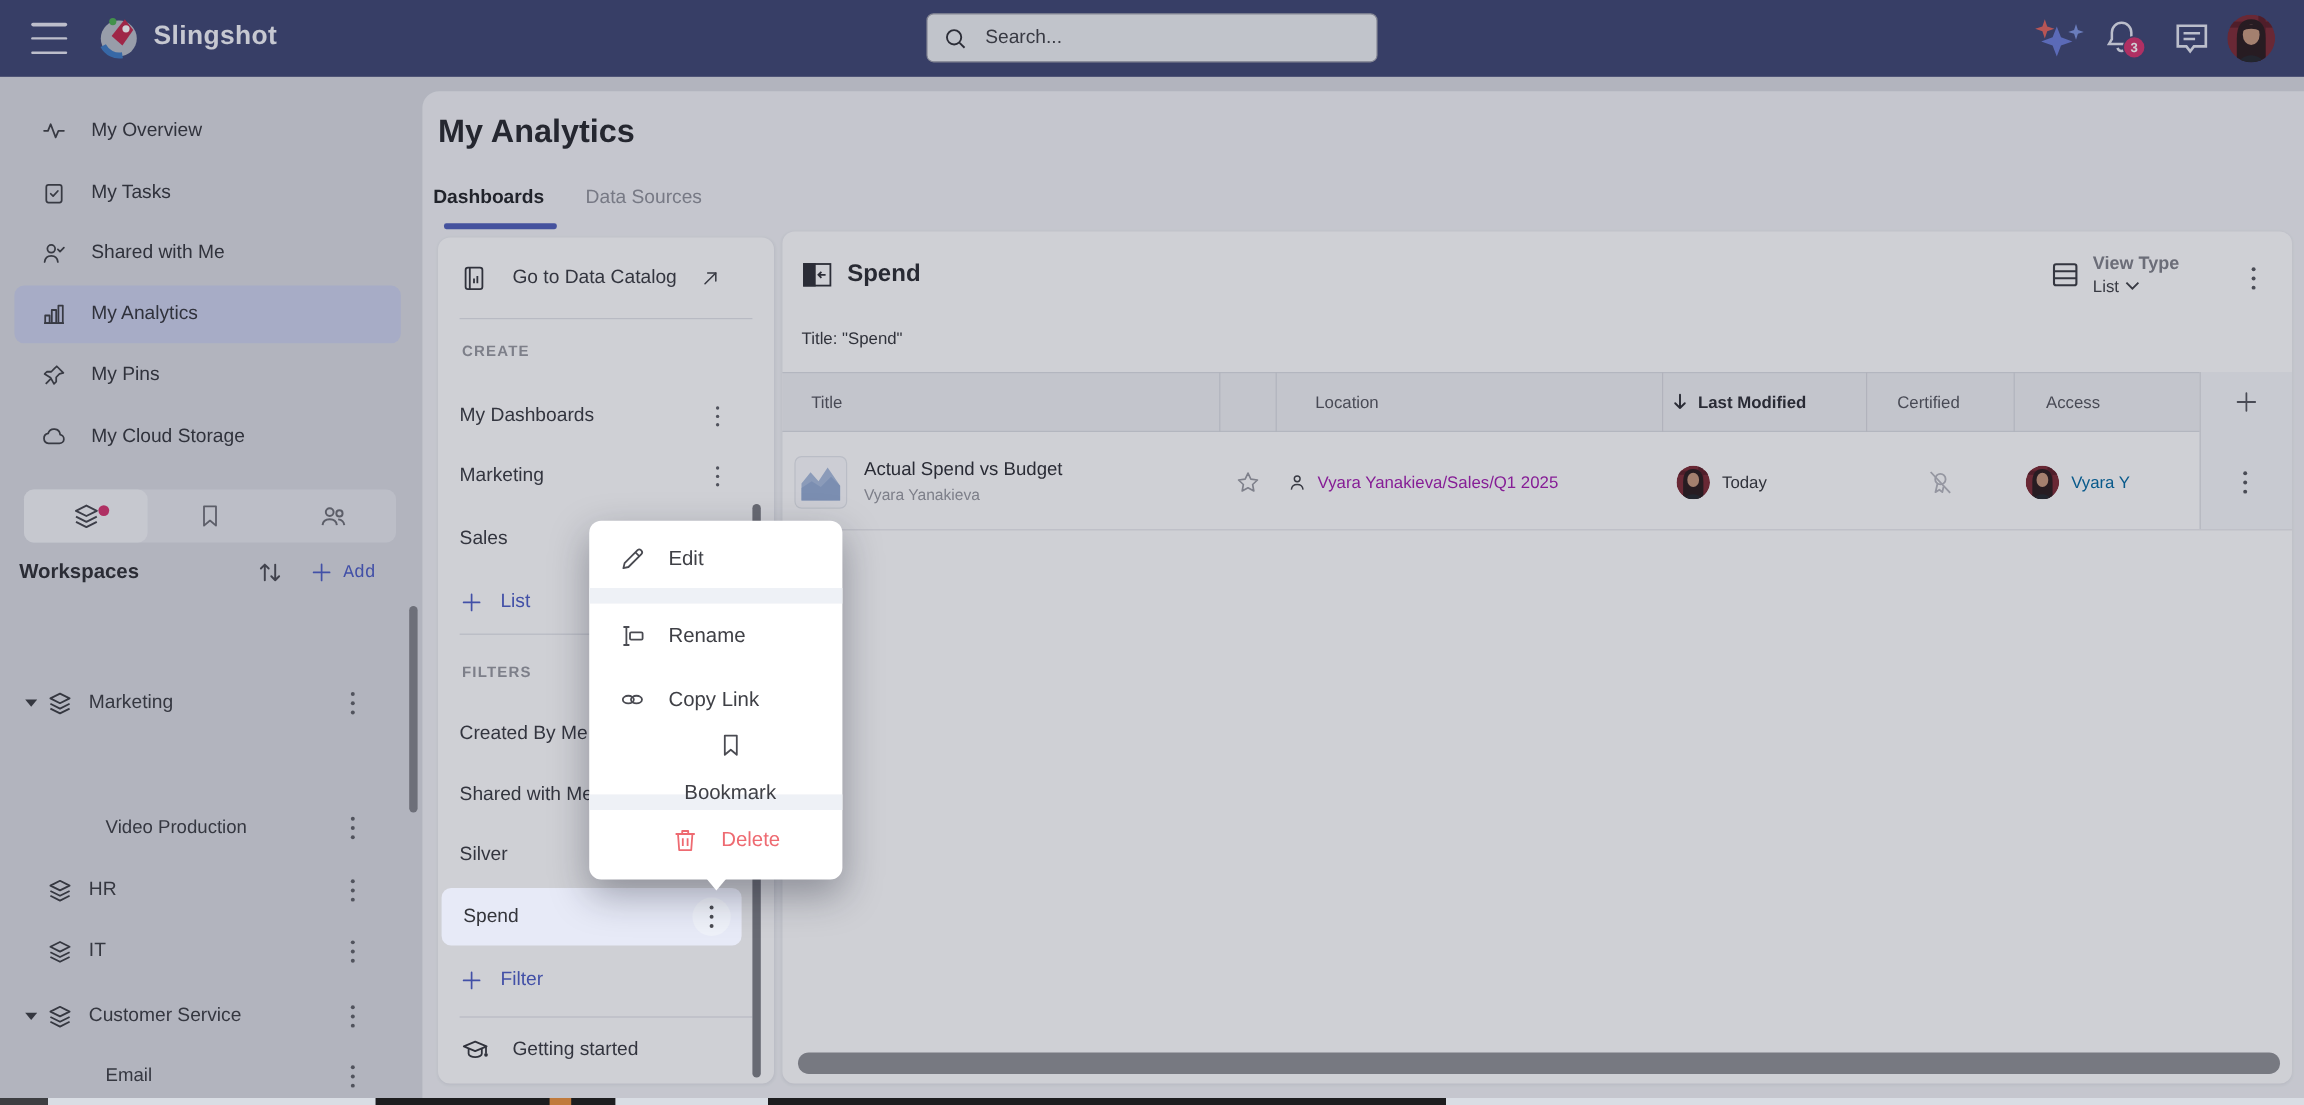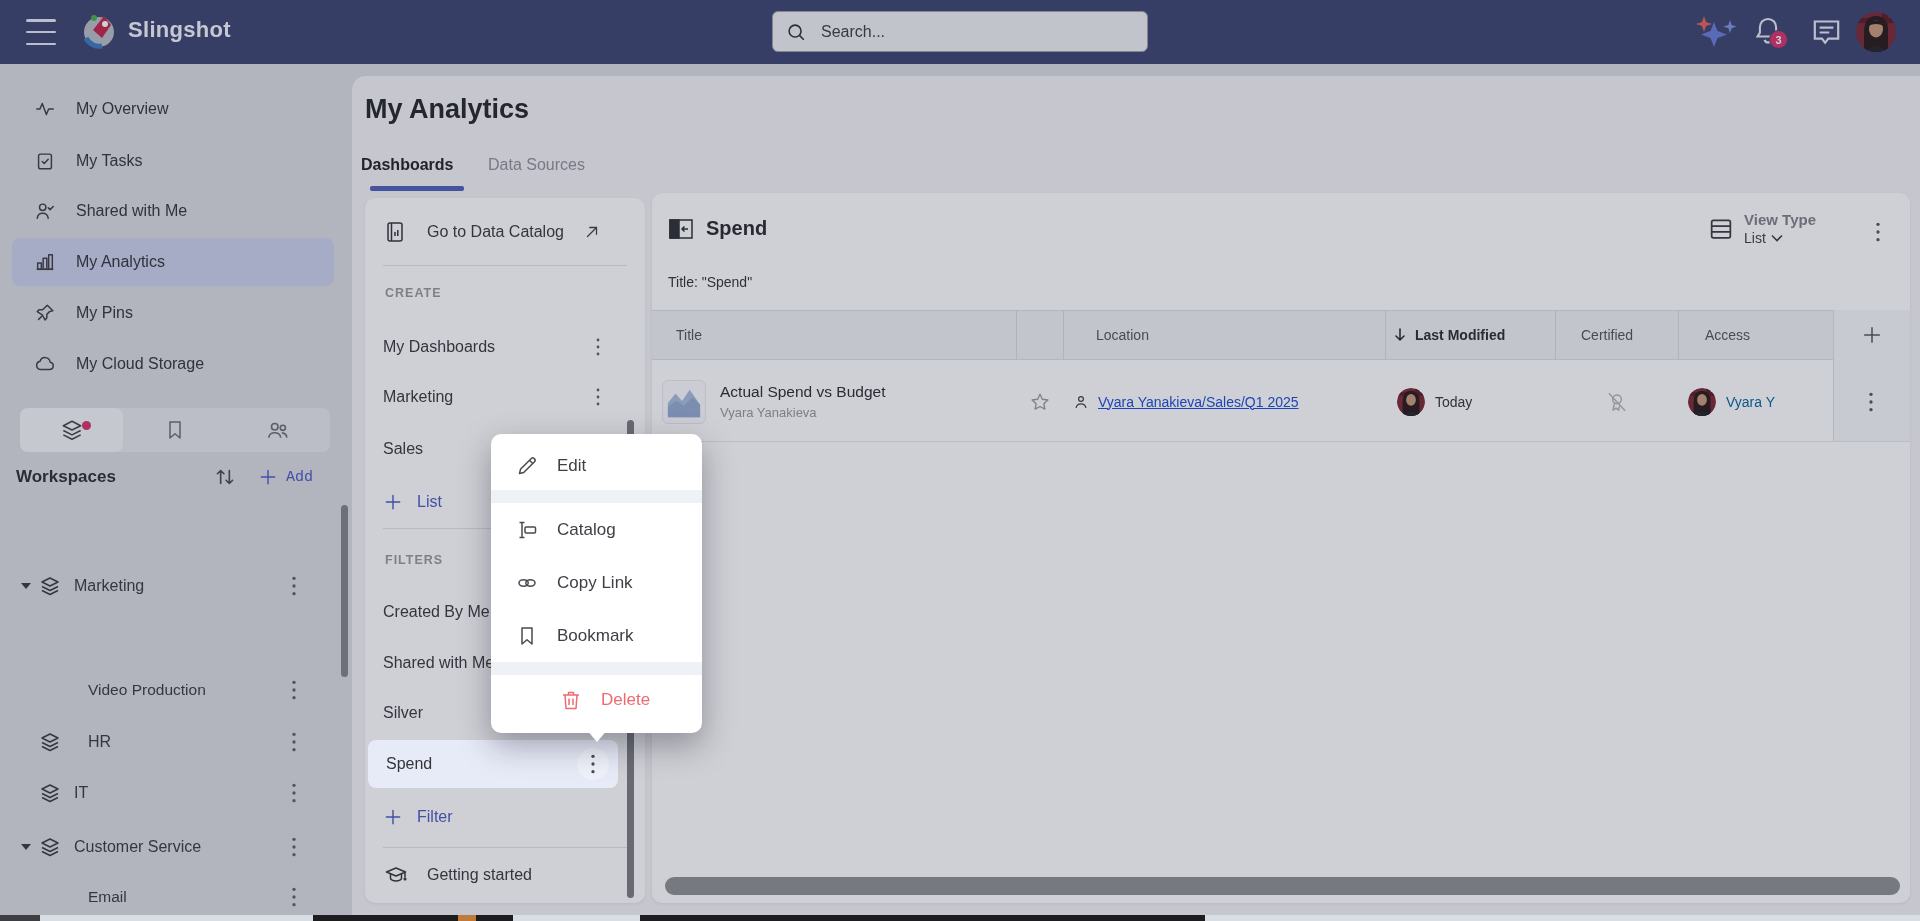--- a/index.html
+++ b/index.html
@@ -279,21 +279,21 @@
     </div>
 
     <div class="ws-row v-center" style="top:653px;">
       <span class="abs" style="left:38px;top:13px;">
           <svg width="24" height="24" viewBox="0 0 24 24" fill="none" stroke="#3b3c42" stroke-width="1.5" stroke-linejoin="round">
             <path d="M12 4l8 4-8 4-8-4z"></path>
             <path d="M4 12.5l8 4 8-4"></path>
             <path d="M4 16.5l8 4 8-4"></path>
           </svg>
         </span>
-      <span class="ws-label abs" style="left:74px;margin-left:14px;">HR</span>
+      <span class="ws-label abs" style="left:74px;">HR</span>
       <span class="kebab abs" style="left:286px;">
           <svg width="16" height="22" viewBox="0 0 6 20">
             <circle cx="3" cy="3" r="1.5" fill="#5f6067"></circle>
             <circle cx="3" cy="10" r="1.5" fill="#5f6067"></circle>
             <circle cx="3" cy="17" r="1.5" fill="#5f6067"></circle>
           </svg>
         </span>
     </div>
 
     <div class="ws-row v-center" style="top:704px;">
@@ -555,21 +555,21 @@
             </svg>
           </span>
       </div>
       <div class="row-cell" style="left:420px;width:310px;gap:8px;">
         <span>
             <svg width="18" height="18" viewBox="0 0 24 24" fill="none" stroke="#3f4046" stroke-width="1.6">
               <circle cx="12" cy="8" r="3.2"></circle>
               <path d="M5.5 20c.4-3.6 2.9-5.6 6.5-5.6s6.1 2 6.5 5.6"></path>
             </svg>
           </span>
-        <span style="font-size:14px;color:#1d4ed8;text-decoration:underline;">Vyara Yanakieva/Sales/Q1 2025</span>
+        <span style="font-size:14px;color:#a21caf;">Vyara Yanakieva/Sales/Q1 2025</span>
       </div>
       <div class="row-cell" style="left:745px;width:150px;gap:10px;">
         <span class="avatar" style="width:28px;height:28px;">
           <svg width="28" height="28" viewBox="0 0 40 40">
               <circle cx="20" cy="20" r="20" fill="#7d2a33"></circle>
               <rect x="0" y="6" width="40" height="5" fill="#5c1d26"></rect>
               <rect x="26" y="0" width="6" height="40" fill="#5c1d26"></rect>
               <path d="M8 20 Q8 4 20 4 Q32 4 32 20 L32 40 L8 40 Z" fill="#2a1a1c"></path>
               <ellipse cx="20" cy="17" rx="7" ry="8.5" fill="#c99a7e"></ellipse>
               <path d="M8 40 Q20 28 32 40 Z" fill="#23252b"></path>
@@ -638,32 +638,32 @@
       <span>Edit</span>
     </div>
     <div class="ctx-band"></div>
     <div class="ctx-item" style="height:53px;">
       <span>
           <svg width="24" height="24" viewBox="0 0 24 24" fill="none" stroke="#4a4b52" stroke-width="1.5" stroke-linejoin="round">
             <path d="M7 4.5v15M4.5 4.5h5M4.5 19.5h5"></path>
             <rect x="10" y="9" width="10.5" height="6" rx="1"></rect>
           </svg>
         </span>
-      <span>Catalog</span>
+      <span>Rename</span>
     </div>
     <div class="ctx-item" style="height:53px;">
       <span>
           <svg width="24" height="24" viewBox="0 0 24 24" fill="none" stroke="#4a4b52" stroke-width="1.5">
             <ellipse cx="8.6" cy="12" rx="4.6" ry="3.2"></ellipse>
             <ellipse cx="15.4" cy="12" rx="4.6" ry="3.2"></ellipse>
           </svg>
         </span>
       <span>Copy Link</span>
     </div>
-    <div class="ctx-item" style="height:53px;">
+    <div class="ctx-item" style="height:53px;flex-direction:column;">
       <span>
           <svg width="24" height="24" viewBox="0 0 24 24" fill="none" stroke="#4a4b52" stroke-width="1.5" stroke-linejoin="round">
             <path d="M7 4h10v16l-5-4.2L7 20z"></path>
           </svg>
         </span>
       <span>Bookmark</span>
     </div>
     <div class="ctx-band"></div>
     <div class="ctx-item danger" style="height:50px;">
       <span>

